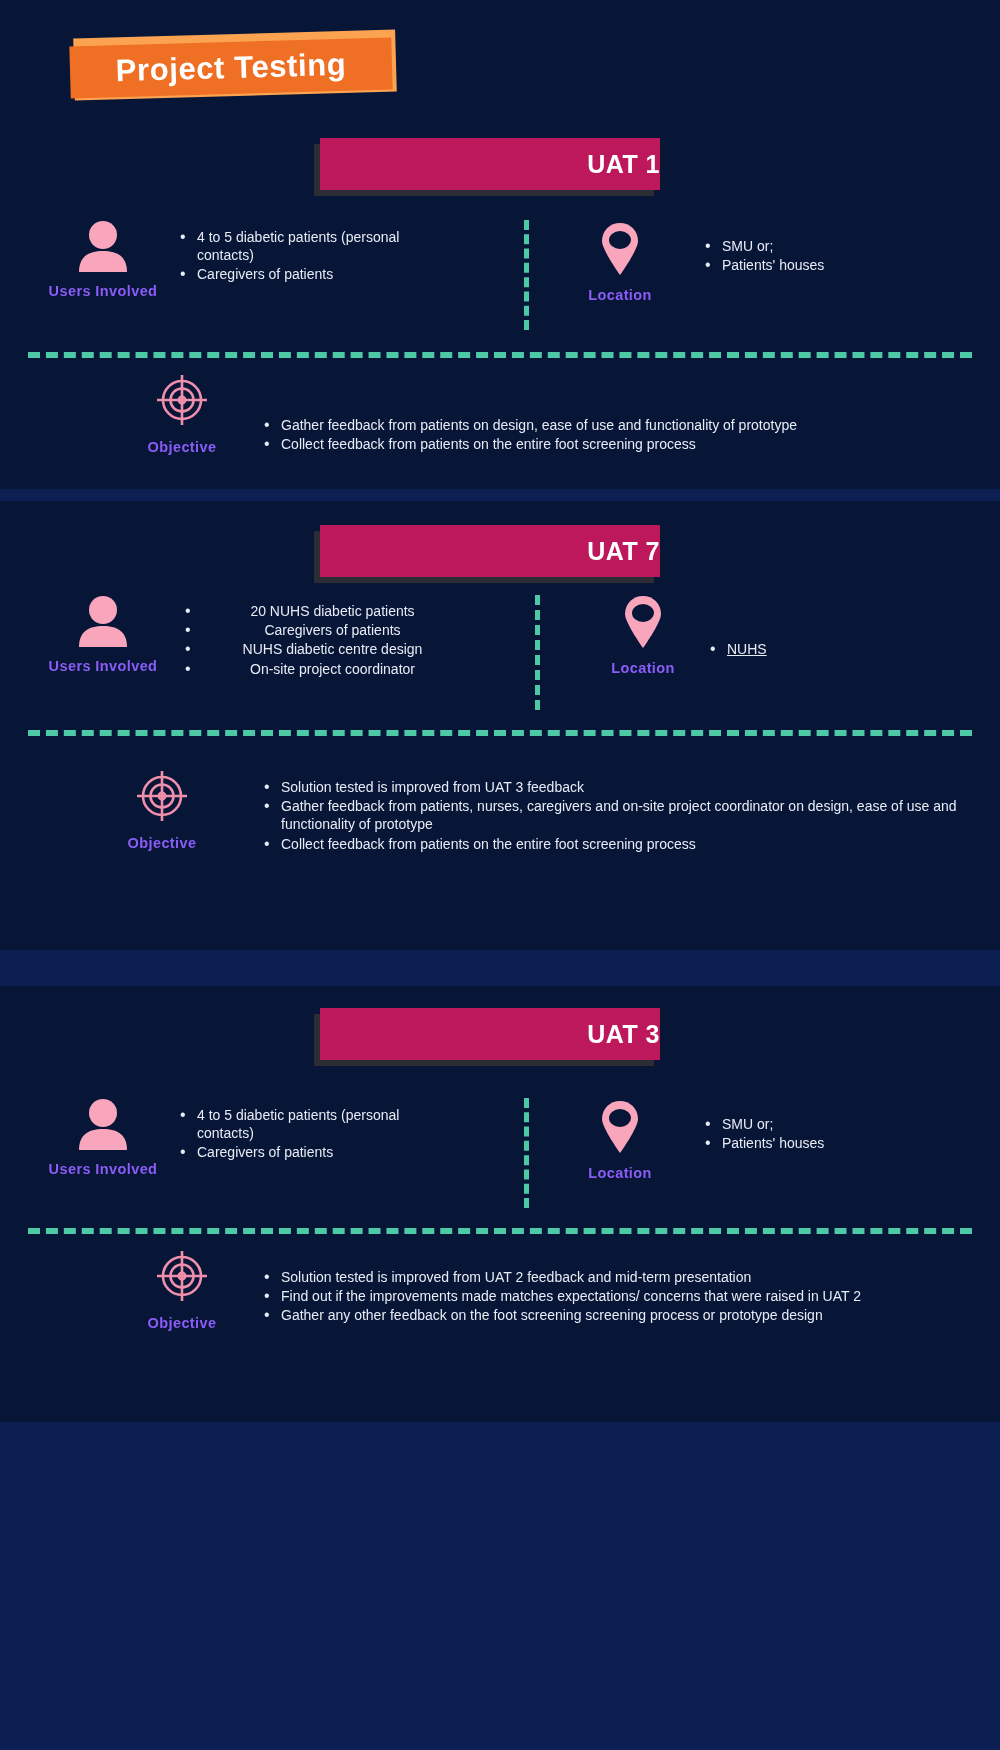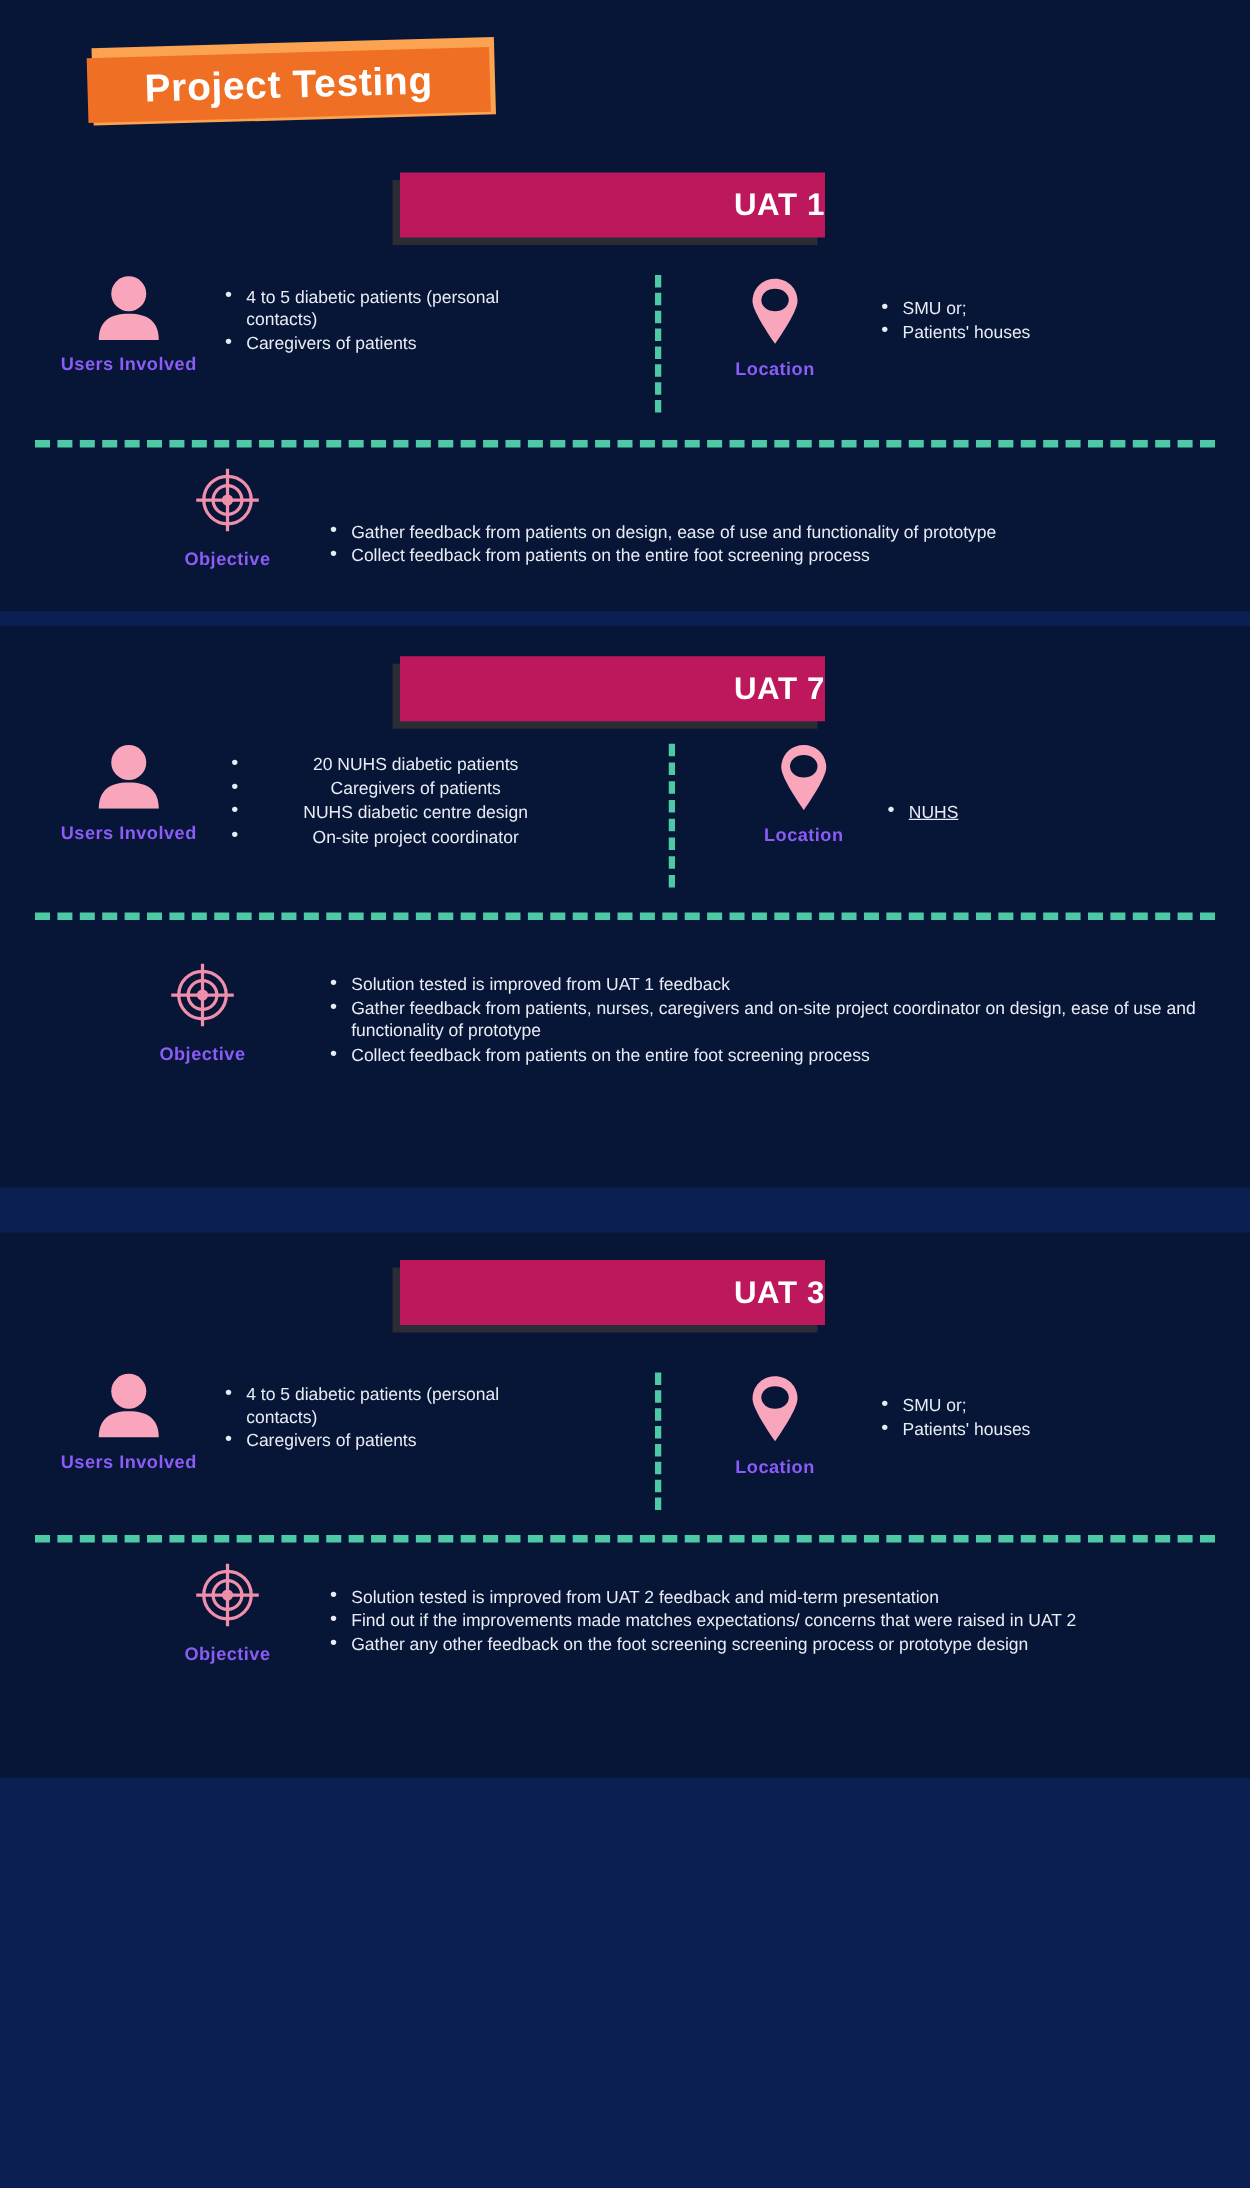--- a/index.html
+++ b/index.html
@@ -285,21 +285,21 @@
         <circle cx="30" cy="28" r="11.5" fill="none" stroke="#f08fab" stroke-width="2.6"></circle>
         <circle cx="30" cy="28" r="3.2" fill="none" stroke="#f08fab" stroke-width="2.6"></circle>
         <line x1="30" y1="3" x2="30" y2="53" stroke="#f08fab" stroke-width="2.6"></line>
         <line x1="5" y1="28" x2="55" y2="28" stroke="#f08fab" stroke-width="2.6"></line>
       </svg>
     </span>
     <span class="cap">Objective</span>
   </div>
 
   <ul class="bul" style="left:262px; top:778px; width:700px;">
-    <li>Solution tested is improved from UAT 1 feedback</li>
+    <li>Solution tested is improved from UAT 3 feedback</li>
     <li>Gather feedback from patients, nurses, caregivers and on-site project coordinator on design, ease of use and functionality of prototype</li>
     <li>Collect feedback from patients on the entire foot screening process</li>
   </ul>
 
   <div class="uat-banner" style="top:1008px;">
     <div class="uat-shadow"></div>
     <div class="uat-box">
       <span class="uat-label">UAT 3</span>
     </div>
   </div>

